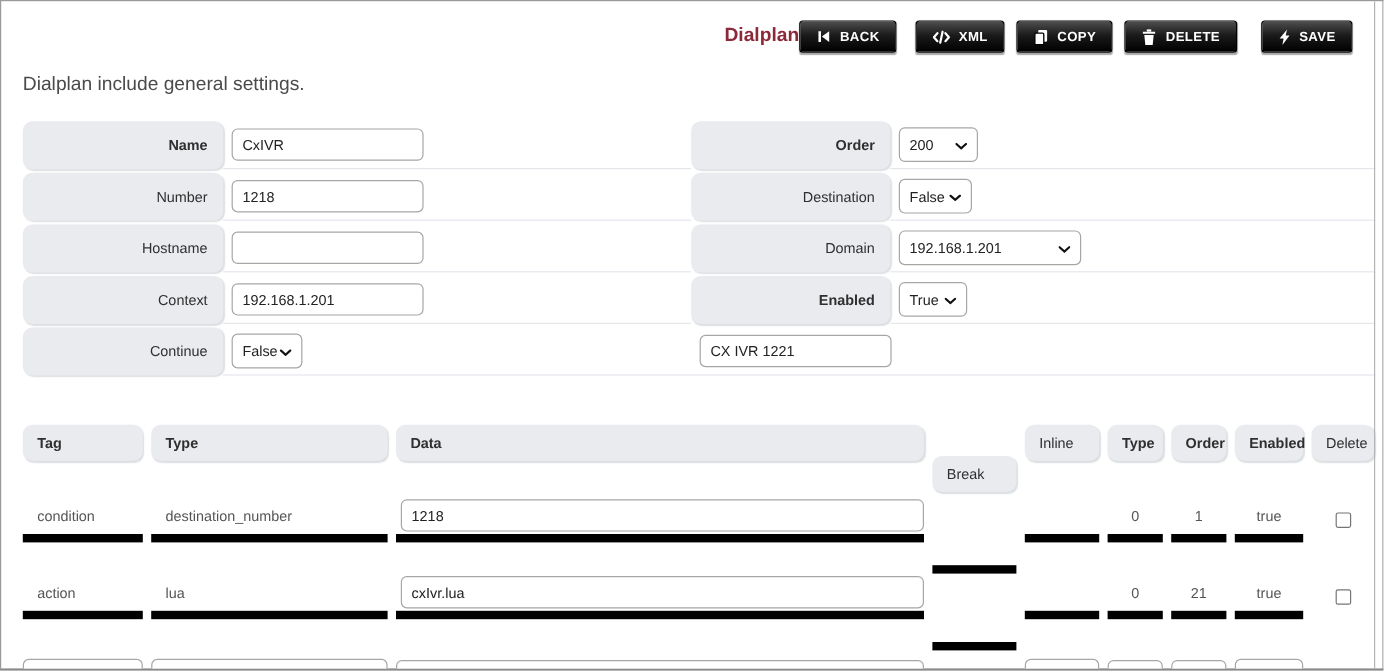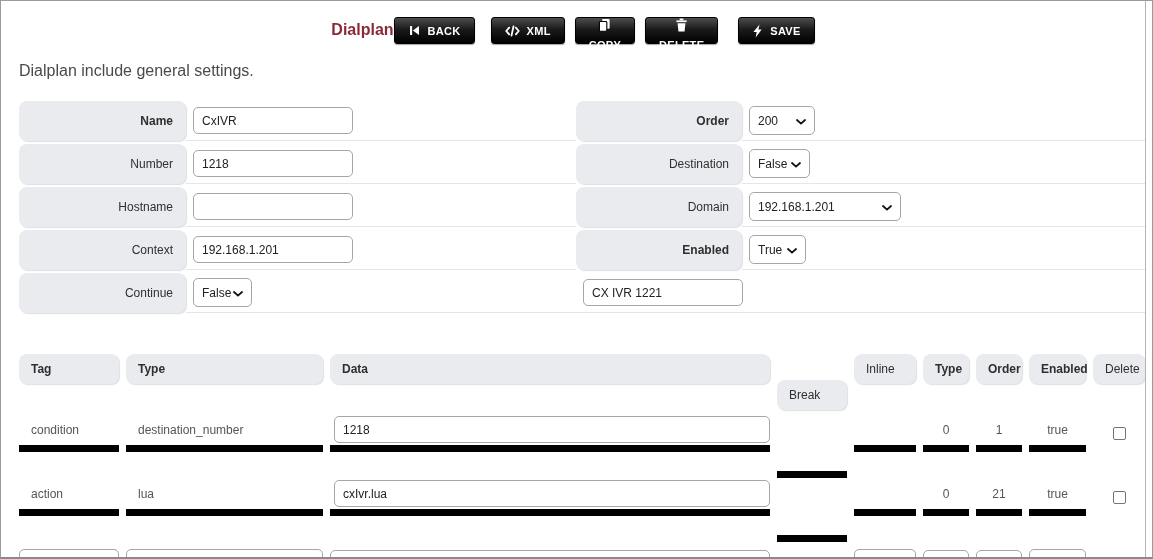--- a/index.html
+++ b/index.html
@@ -6,32 +6,32 @@
   html,body { background:#fff; }
   body { font-family:"Liberation Sans", sans-serif; }
   .frame {
     position:relative; width:1153px; height:559px;
     border:1px solid #9a9a9a; border-bottom:2px solid #8a8a8a;
     background:#fff; overflow:hidden;
   }
   .right-divider { position:absolute; top:0; bottom:0; left:1144px; width:1px; background:#b4b4b4; }
 
   
-  .header { display:flex; justify-content:center; align-items:flex-start; margin:16px 25px 0 18px; }
+  .header { display:flex; justify-content:flex-end; align-items:flex-start; margin:16px 25px 0 18px; }
   .page-title { color:#8b2939; font-size:16px; font-weight:bold; padding-top:4px; }
   .toolbar { display:flex; align-items:center; }
   .btn {
     display:inline-flex; align-items:center; gap:7px;
     background:linear-gradient(#4d4d4d, #1b1b1b 45%, #000);
     color:#fff; font-size:11px; font-weight:bold; letter-spacing:0.3px;
     border:1px solid #000; border-radius:3px; height:27px; padding:0 13px;
     cursor:pointer; box-shadow:0 1px 1px rgba(0,0,0,.35);
   }
   .btn + .btn { margin-left:16px; }
-  .btn.tight { margin-left:10px;flex-direction:column; }
+  .btn.tight { margin-left:10px; }
   .btn.last { margin-left:20px; }
   .btn svg { display:block; }
 
   .subtitle { margin:18px 18px 0 18px; font-size:16px; color:#4a4a4a; }
 
   
   .form { display:flex; margin:21px 0 0 18px; width:1127px; }
   .fcol-left { width:557px; }
   .fcol-right { width:570px; }
   .form-row { display:flex; margin-bottom:3px; height:40px; }

